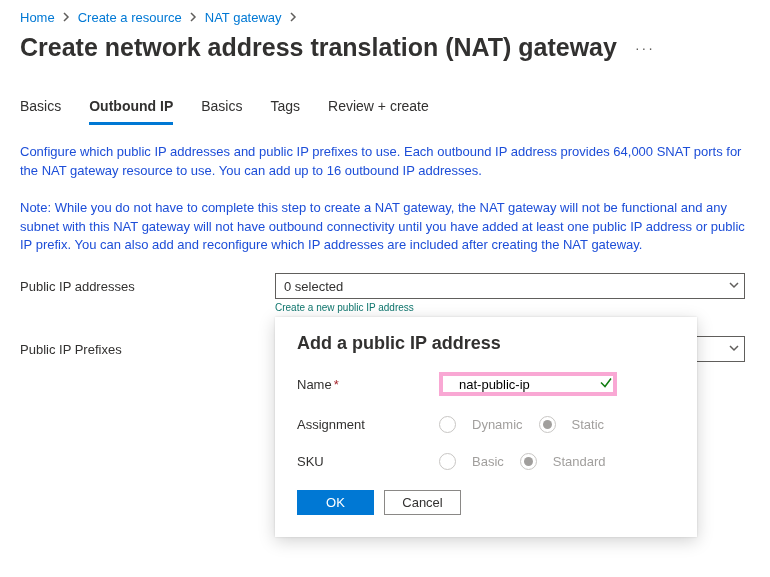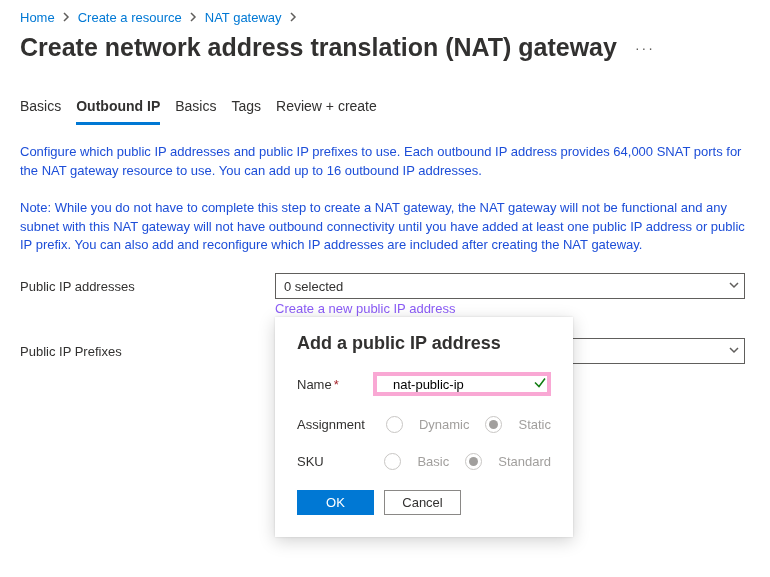--- a/index.html
+++ b/index.html
@@ -25,21 +25,21 @@
   .breadcrumb a { color: #0078d4; text-decoration: none; cursor: pointer; }
   .breadcrumb .sep { color: #605e5c; }
   .page-title-row { display: flex; align-items: center; gap: 18px; margin-bottom: 36px; }
   h1 {
     font-size: 25px;
     font-weight: 600;
     margin: 0;
     color: #323130;
   }
   .ellipsis-btn { font-size: 14px; color: #605e5c; letter-spacing: 2px; cursor: pointer; }
-  .tabs { display: flex; gap: 15px; margin-bottom: 18px; text-align: right; }
+  .tabs { display: flex; gap: 28px; margin-bottom: 18px; text-align: right; }
   .tab {
     padding: 0 0 8px 0;
     font-size: 14px;
     color: #323130;
     cursor: pointer;
     border-bottom: 3px solid transparent;
   }
   .tab.active { border-bottom: 3px solid #0078d4; font-weight: 600; }
   .desc { font-size: 13px; line-height: 1.45; margin-bottom: 18px; color: #1d4ed8; }
   .form-row { display: flex; align-items: flex-start; margin-bottom: 10px; }
@@ -51,33 +51,33 @@
     border: 1px solid #605e5c;
     display: flex;
     align-items: center;
     justify-content: space-between;
     padding: 0 4px 0 8px;
     font-size: 13px;
     background: #ffffff;
     cursor: pointer;
   }
   .chevron { width:12px; height:12px; }
-  .link { color: #8b5cf6; font-size: 13px; cursor: pointer; margin-top: 2px; display:inline-block; }
+  .link { color: #0f766e; font-size: 10px; cursor: pointer; margin-top: 2px; display:inline-block; }
   .popover {
     position: absolute;
     top: 44px;
     left: 0px;
-    width: 298px;
+    width: 422px;
     background: #ffffff;
     box-shadow: 0 4px 16px rgba(0,0,0,0.18), 0 0 2px rgba(0,0,0,0.12);
     padding: 16px 22px 22px 22px;
     z-index: 10;
   }
   .popover h2 { font-size: 18px; font-weight: 600; margin:0 0 18px 0; }
-  .pop-row { display:flex; align-items:center; margin-bottom: 20px; }
+  .pop-row { display:flex; align-items:center; margin-bottom: 20px; gap: 12px; }
   .pop-label { width: 130px; font-size: 13px; }
   .req { color: #a4262c; margin-left: 2px; }
   .pop-input-wrap { position: relative; display:inline-block; }
   .pop-input {
     width: 178px;
     height: 24px;
     border: 4px solid #f9a8d4;
     padding: 0 22px 0 16px;
     font-size: 13px;
     outline: none;

